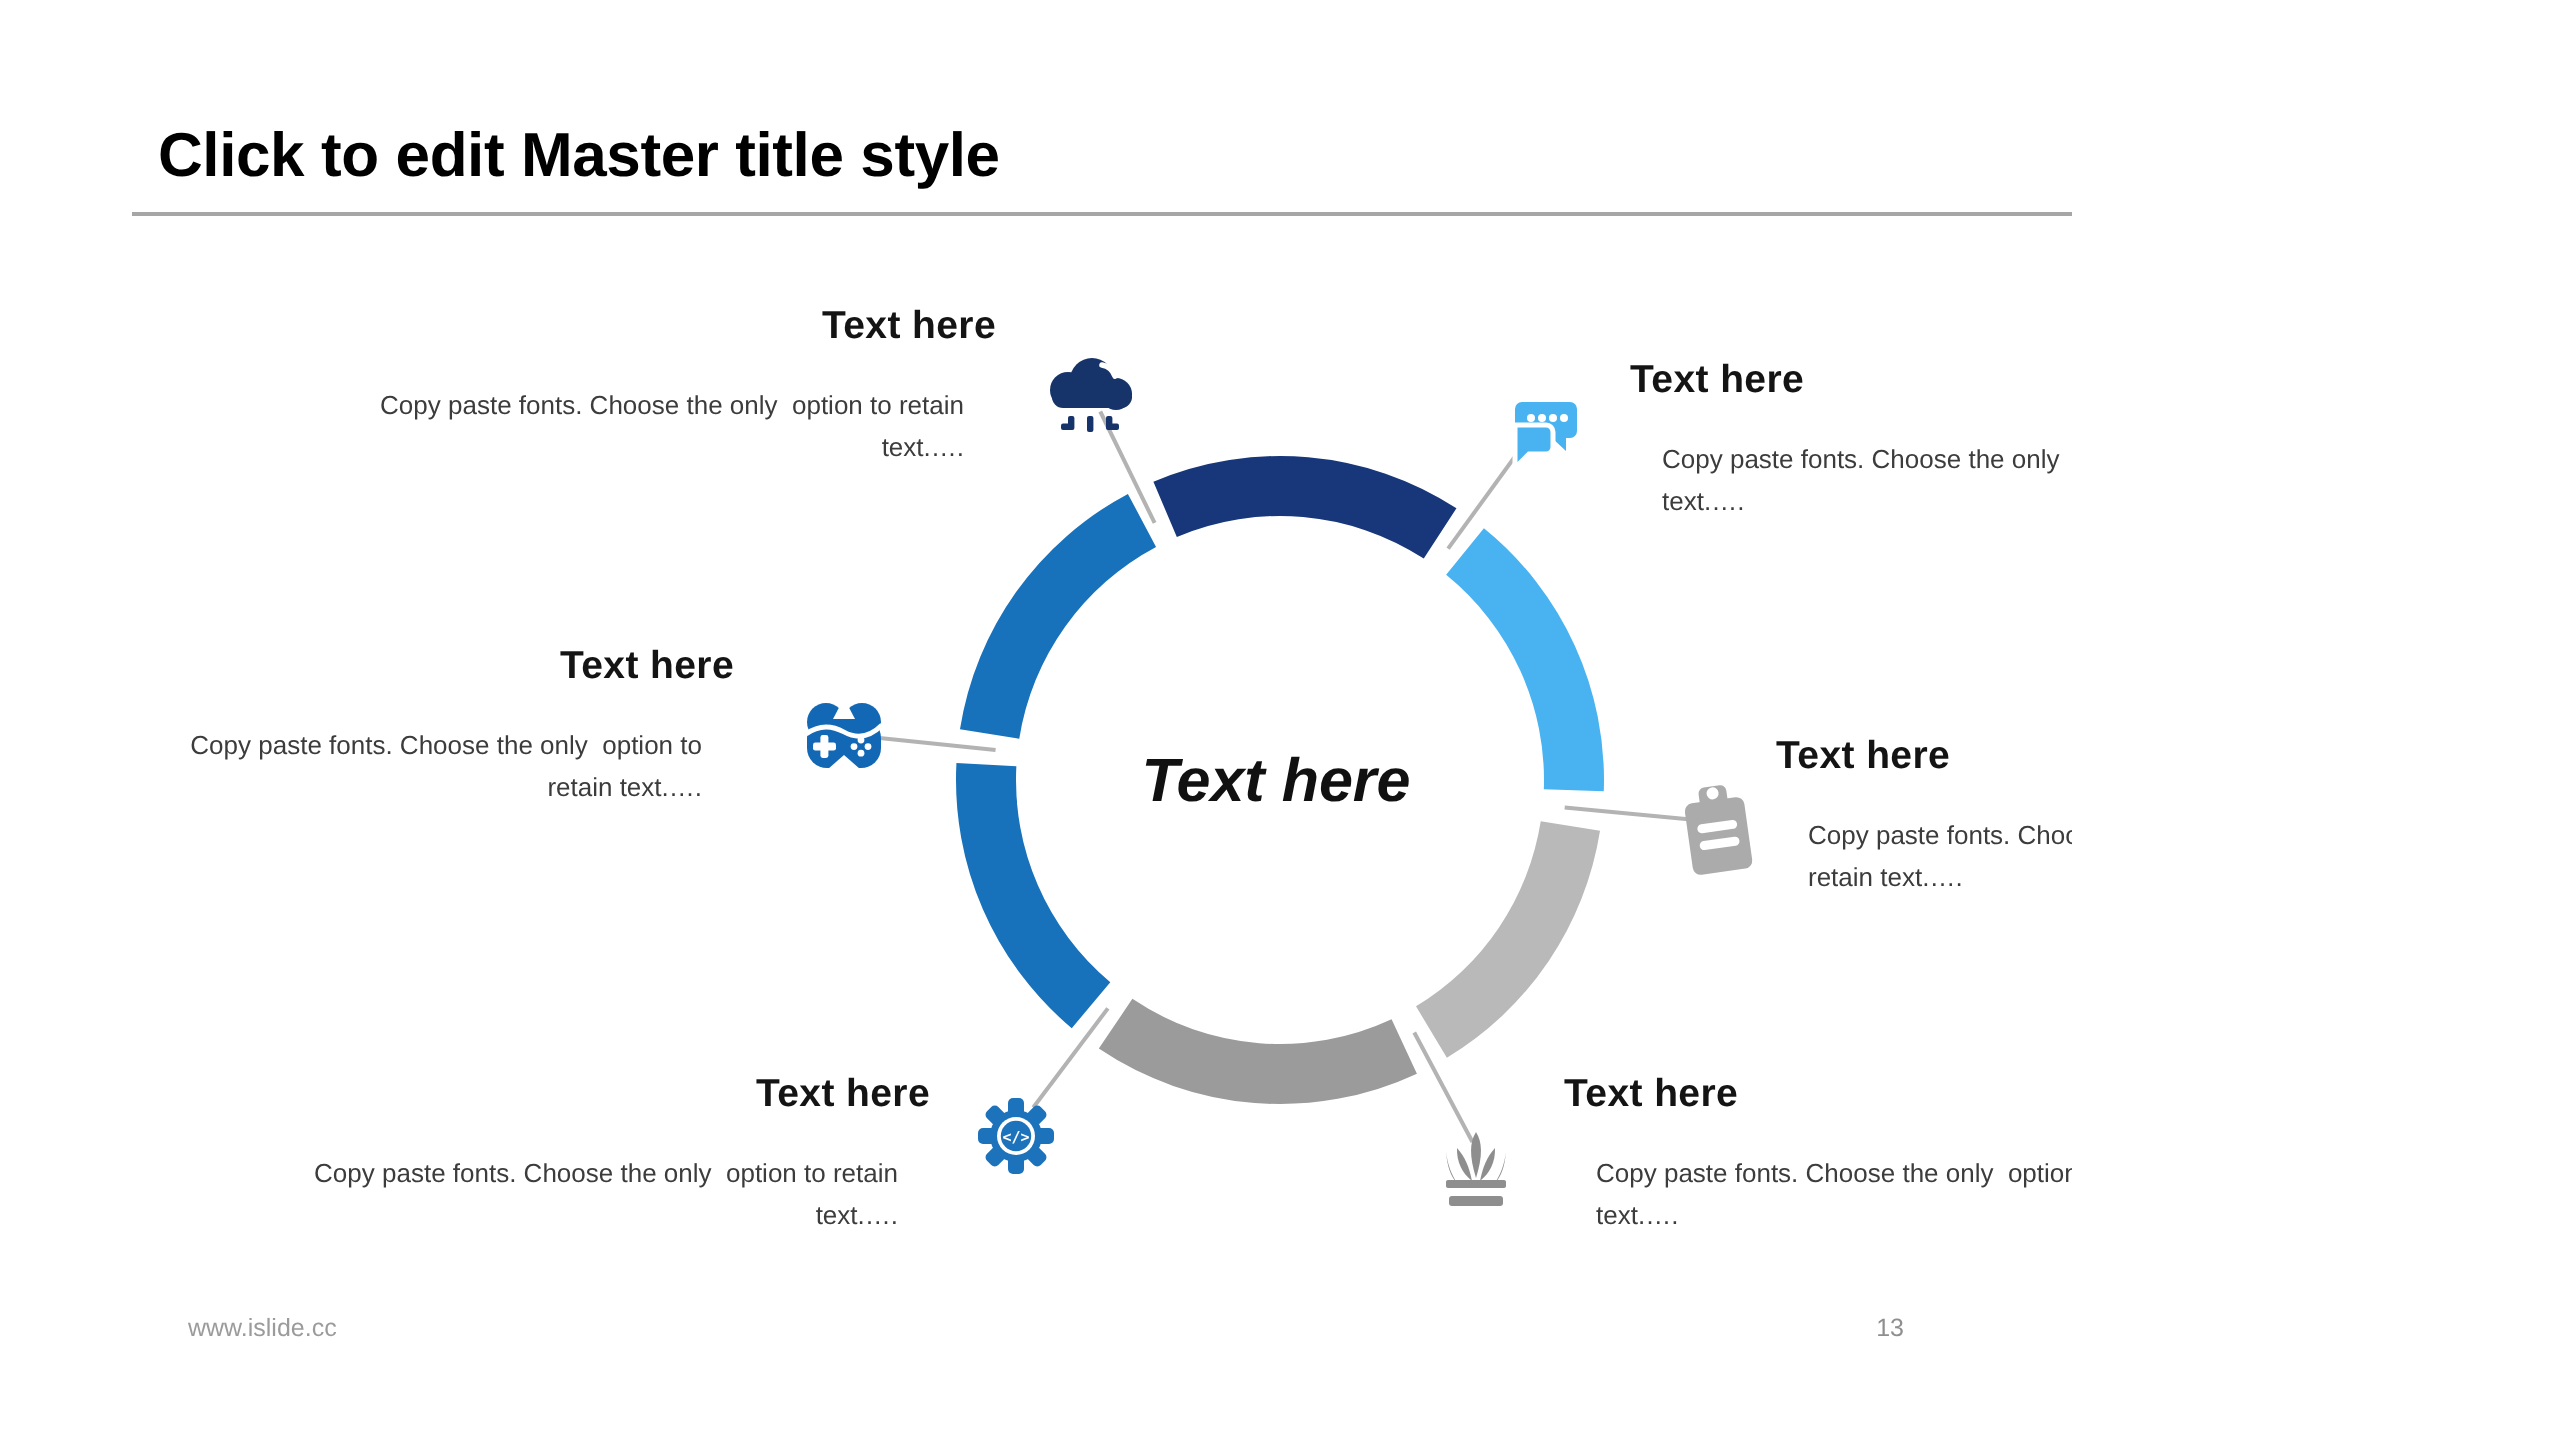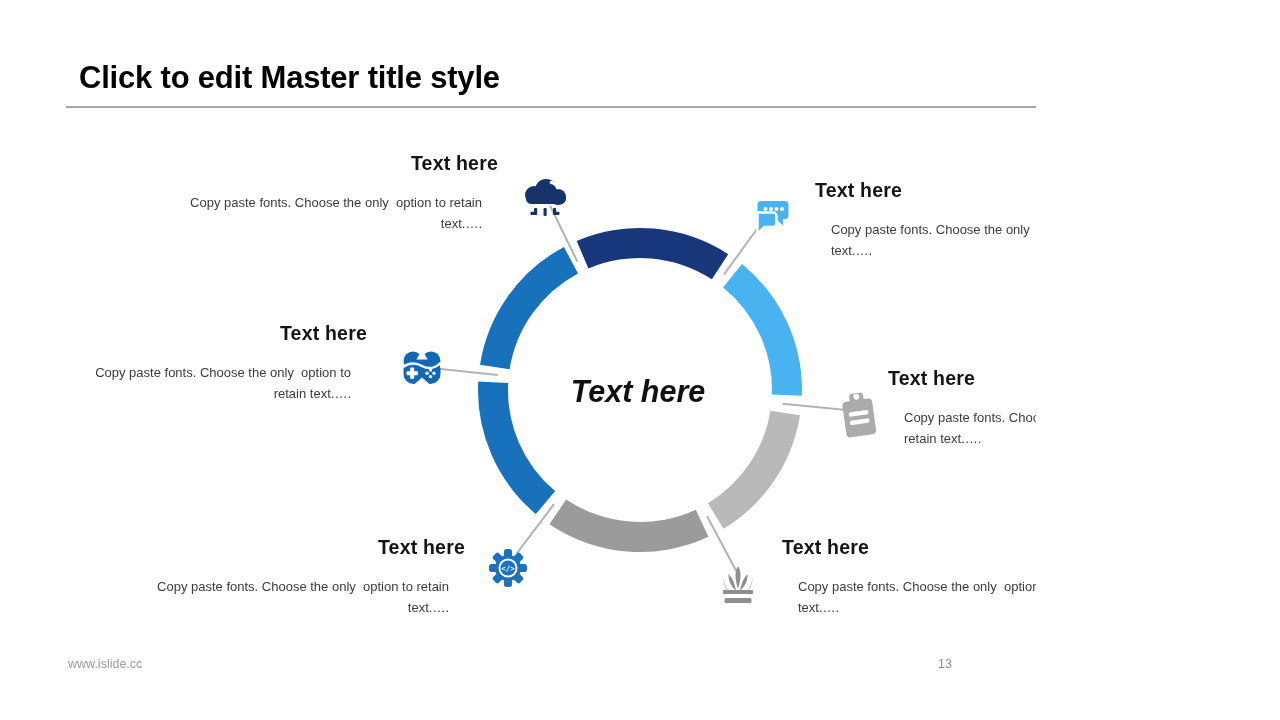--- a/index.html
+++ b/index.html
@@ -28,21 +28,21 @@
   #item-5{left:67px;top:322px;width:300px;text-align:right;}
 
   .icon{position:absolute;display:block;z-index:3;line-height:0;}
   #icon-0{left:519px;top:175px;}
   #icon-1{left:746px;top:196px;}
   #icon-2{left:836px;top:388px;}
   #icon-3{left:716px;top:556px;}
   #icon-4{left:484px;top:544px;}
   #icon-5{left:397px;top:347px;}
 
-  .footer-url{position:absolute;left:68px;top:657px;font-size:12.5px;color:#9b9b9b;z-index:2;}
+  .footer-url{position:absolute;left:94px;top:657px;font-size:12.5px;color:#9b9b9b;z-index:2;}
   .page-number{position:absolute;right:84px;top:657px;font-size:12.5px;color:#8f8f8f;z-index:2;}
 </style>
 </head>
 <body>
 
 <div class="slide">
 
   <h1 class="page-title">Click to edit Master title style</h1>
   <div class="title-rule"></div>
 

